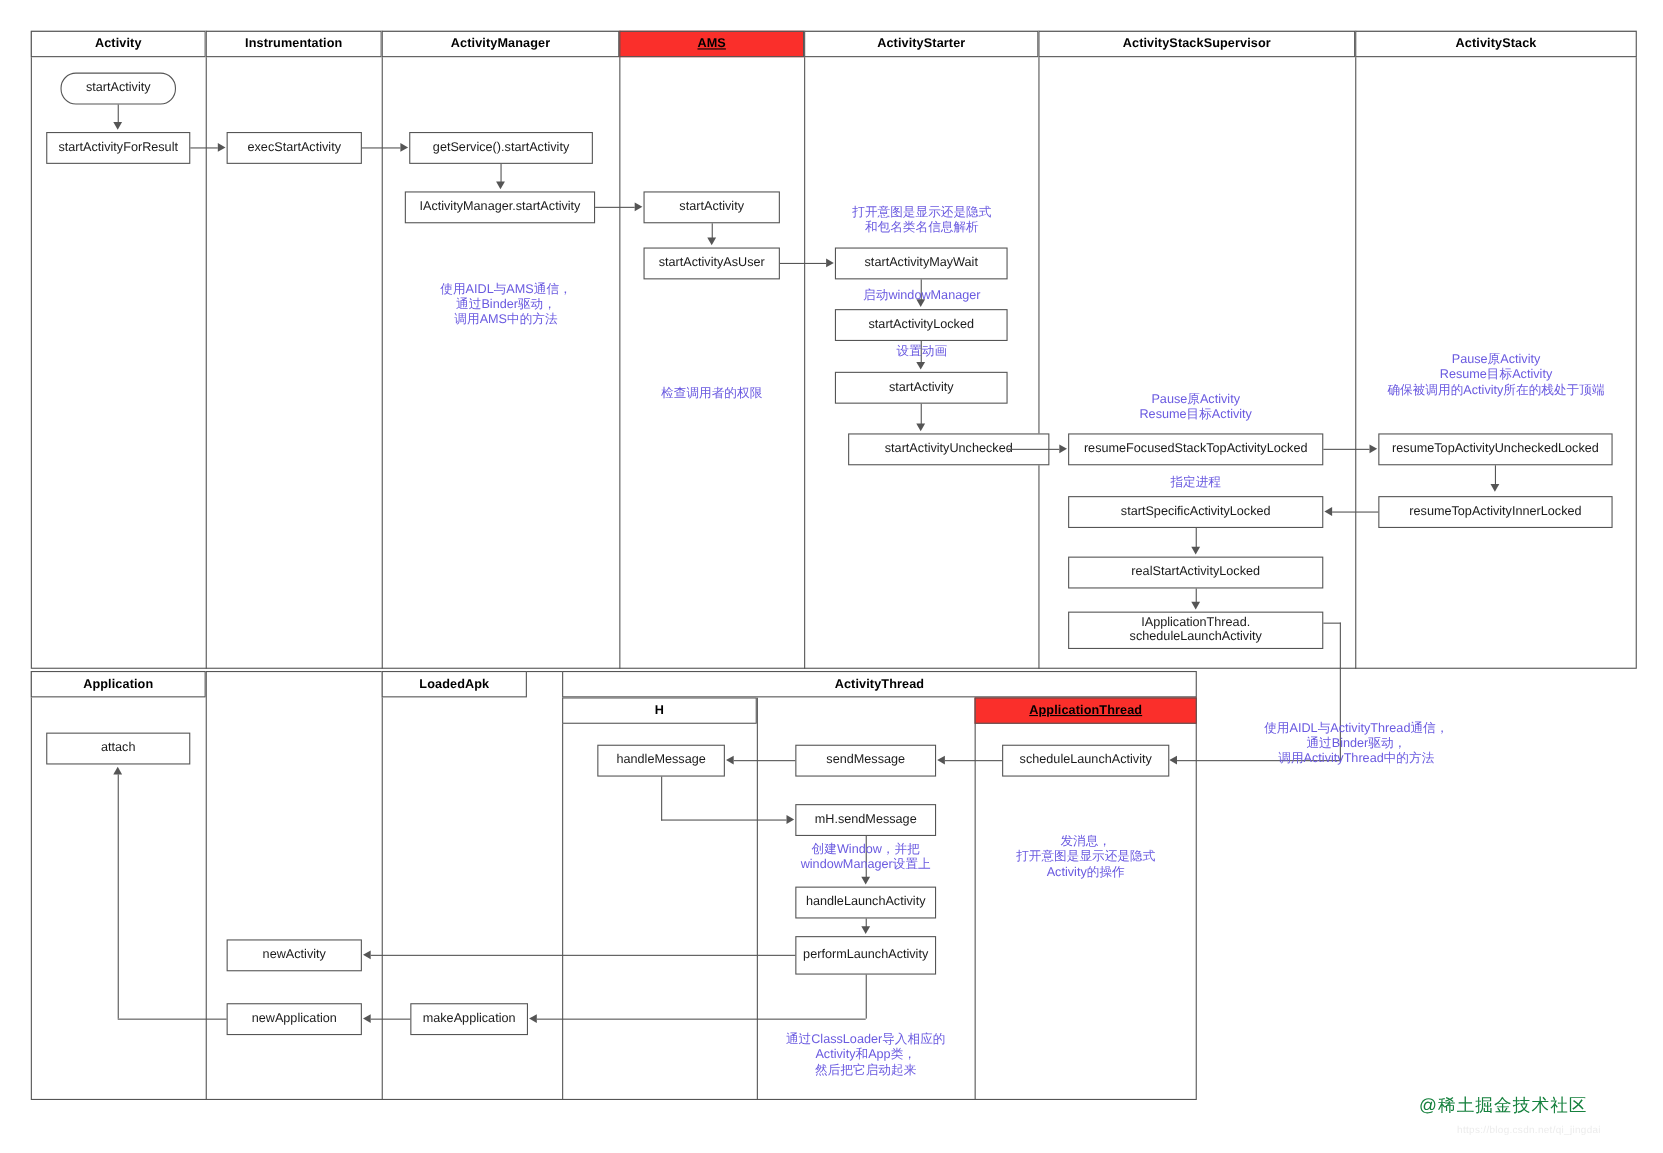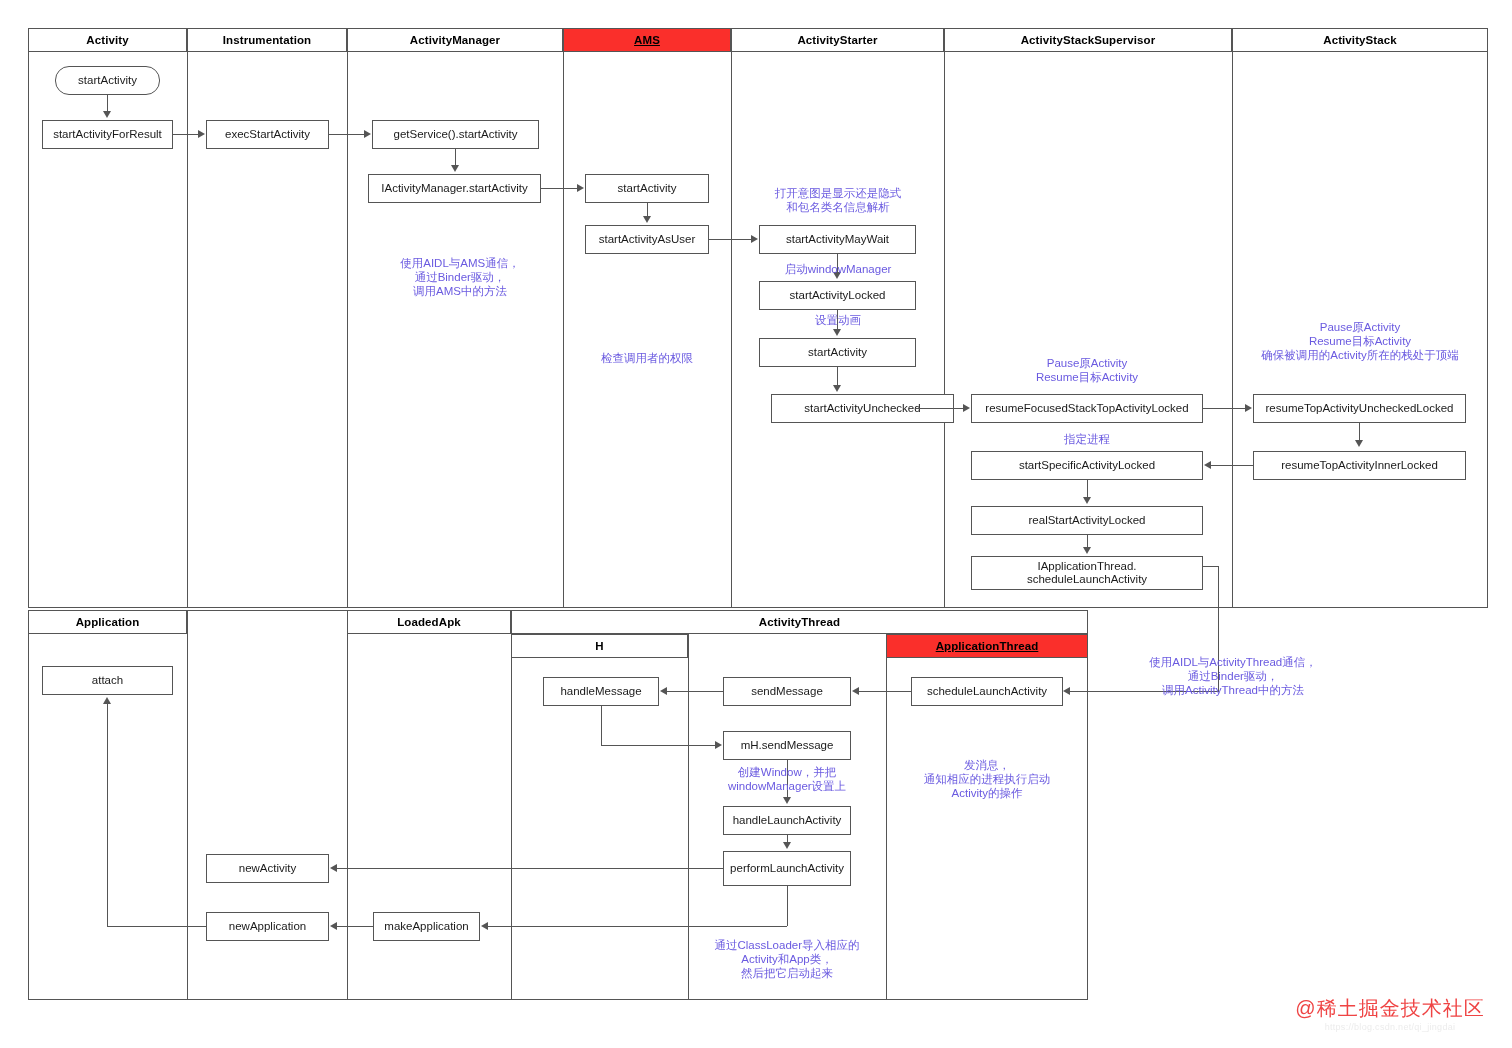--- a/index.html
+++ b/index.html
@@ -25,21 +25,21 @@
   
   .hline{position:absolute;height:0;border-top:1.3px solid #555;}
   .vline{position:absolute;width:0;border-left:1.3px solid #555;}
   .arr{position:absolute;width:0;height:0;}
   .arr.down{border-left:4.5px solid transparent;border-right:4.5px solid transparent;border-top:7px solid #555;}
   .arr.up{border-left:4.5px solid transparent;border-right:4.5px solid transparent;border-bottom:7px solid #555;}
   .arr.right{border-top:4.5px solid transparent;border-bottom:4.5px solid transparent;border-left:7px solid #555;}
   .arr.left{border-top:4.5px solid transparent;border-bottom:4.5px solid transparent;border-right:7px solid #555;}
 
   
-  .wm{position:absolute;text-align:center;color:#ef4444;font-size:20px;letter-spacing:1px;}
+  .wm{position:absolute;color:#15803d;font-size:16px;letter-spacing:1px;}
   .wm-url{position:absolute;text-align:center;color:#ececec;font-size:9px;letter-spacing:.3px;}
 </style>
 </head>
 <body>
 
 <div id="canvas">
 
   <div class="frame" style="left:28px;top:28px;width:1460px;height:580px;"></div>
 
   <div class="vline" style="left:187px;top:28px;height:580px;"></div>
@@ -197,21 +197,21 @@
 
   <div class="vline" style="left:187px;top:610px;height:390px;"></div>
   <div class="vline" style="left:347px;top:610px;height:390px;"></div>
   <div class="vline" style="left:511px;top:610px;height:390px;"></div>
   <div class="vline" style="left:688px;top:634px;height:366px;"></div>
   <div class="vline" style="left:886px;top:634px;height:366px;"></div>
 
   <div class="hdr" style="left:28px;top:610px;width:159px;height:24px;">
       <span>Application</span>
     </div>
-  <div class="hdr" style="left:347px;top:610px;width:164px;height:24px;">
+  <div class="hdr" style="left:347px;top:610px;width:132px;height:24px;">
       <span>LoadedApk</span>
     </div>
   <div class="hdr" style="left:511px;top:610px;width:577px;height:24px;">
       <span>ActivityThread</span>
     </div>
   <div class="hdr" style="left:511px;top:634px;width:177px;height:24px;">
       <span>H</span>
     </div>
   <div class="hdr red" style="left:886px;top:634px;width:202px;height:24px;">
       <span>ApplicationThread</span>
@@ -276,21 +276,21 @@
   <div class="arr left" style="left:330px;top:922px;"></div>
 
   <div class="hline" style="left:107px;top:926px;width:99px;"></div>
   <div class="vline" style="left:107px;top:704px;height:222px;"></div>
   <div class="arr up" style="left:103px;top:697px;"></div>
 
   <div class="note" style="left:1108px;top:655px;width:250px;text-align:center;">使用AIDL与ActivityThread通信，
 通过Binder驱动，
 调用ActivityThread中的方法</div>
   <div class="note" style="left:898px;top:758px;width:178px;">发消息，
-通知相应的进程执行启动
+打开意图是显示还是隐式
 Activity的操作</div>
   <div class="note" style="left:697px;top:765px;width:180px;">创建Window，并把
 windowManager设置上</div>
   <div class="note" style="left:697px;top:938px;width:180px;">通过ClassLoader导入相应的
 Activity和App类，
 然后把它启动起来</div>
 
   <div class="wm" style="left:1290px;top:995px;width:200px;">@稀土掘金技术社区</div>
   <div class="wm-url" style="left:1290px;top:1022px;width:200px;">https://blog.csdn.net/qi_jingdai</div>
 

